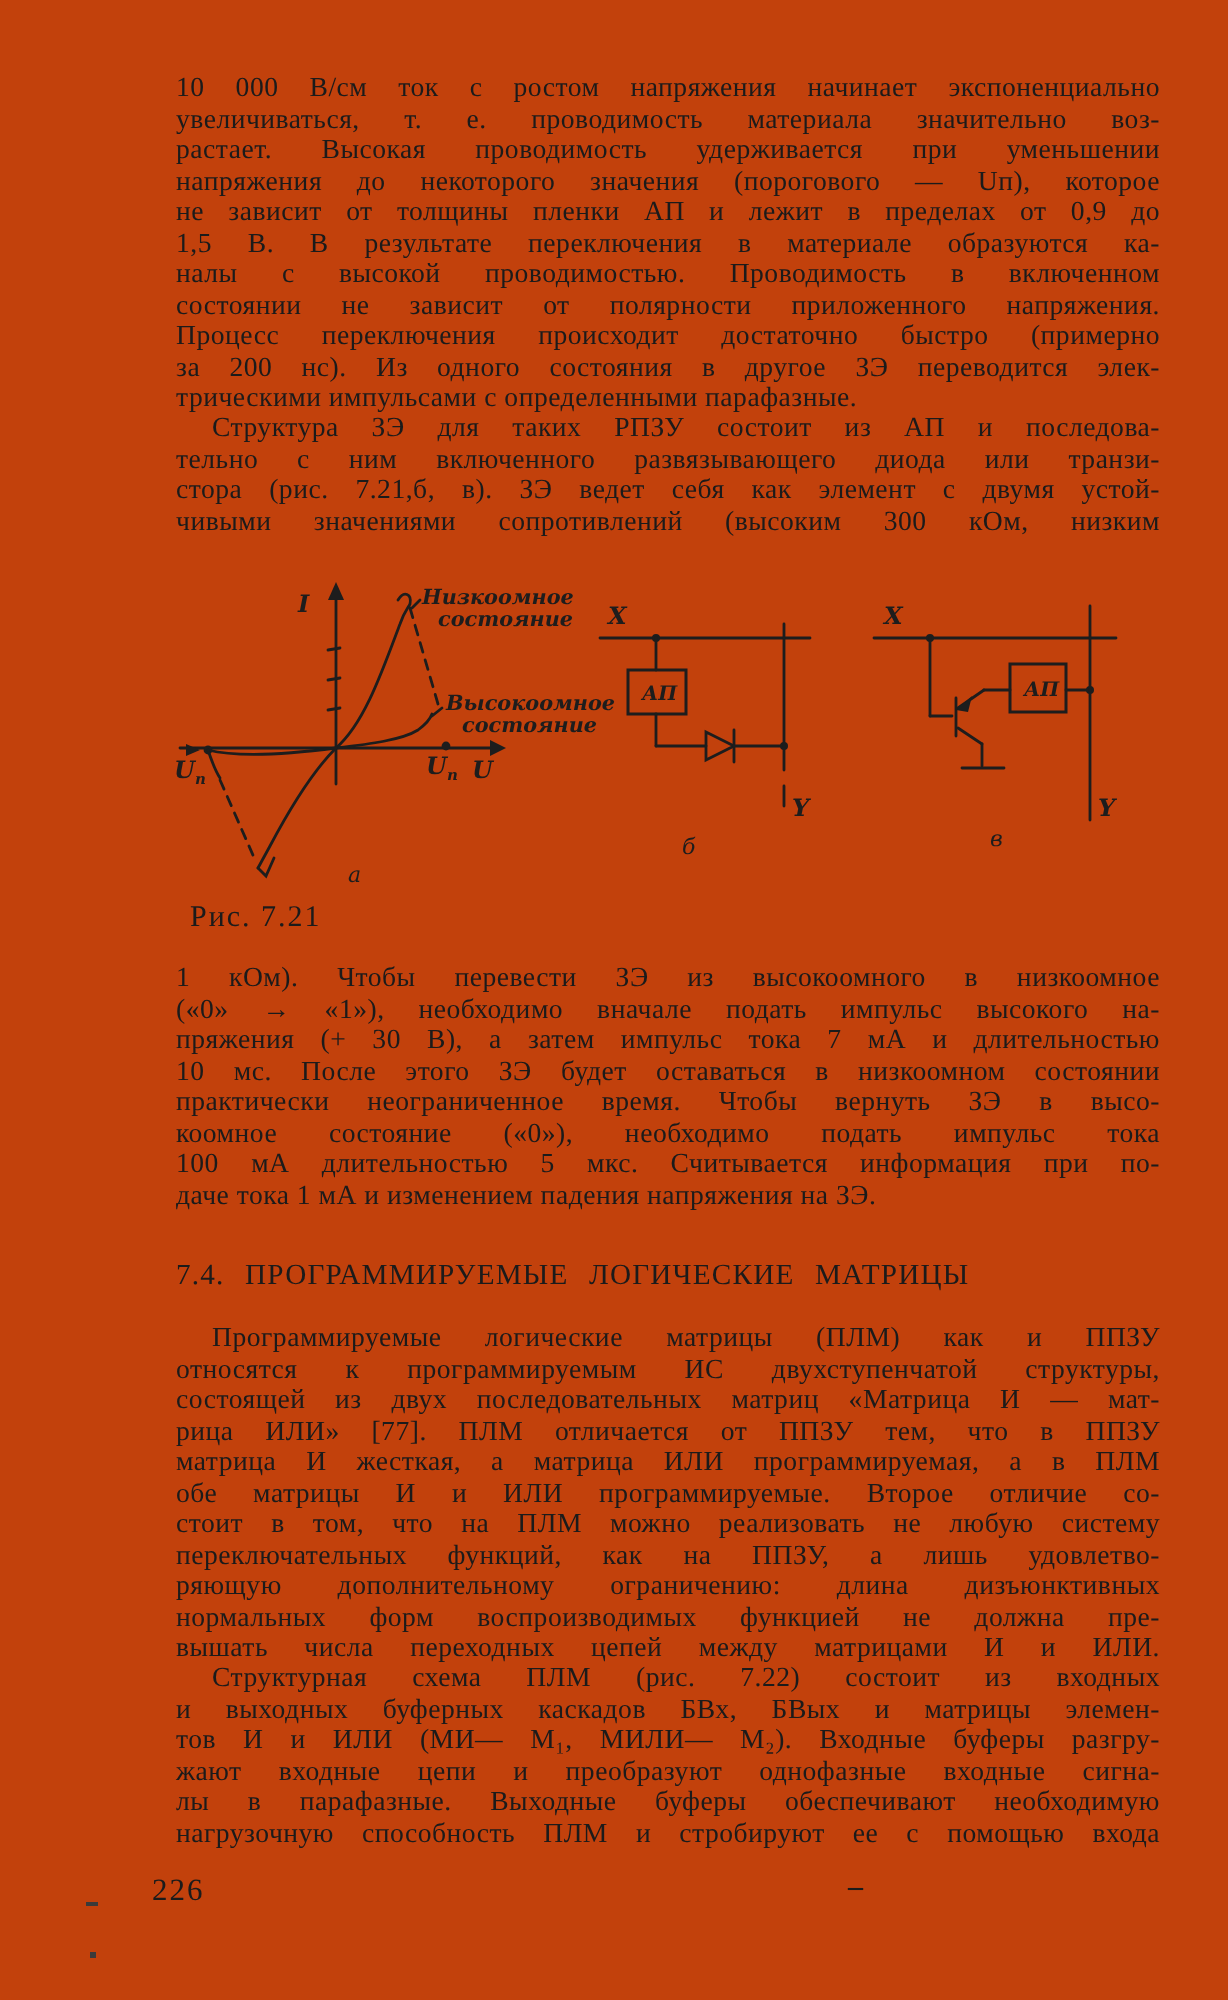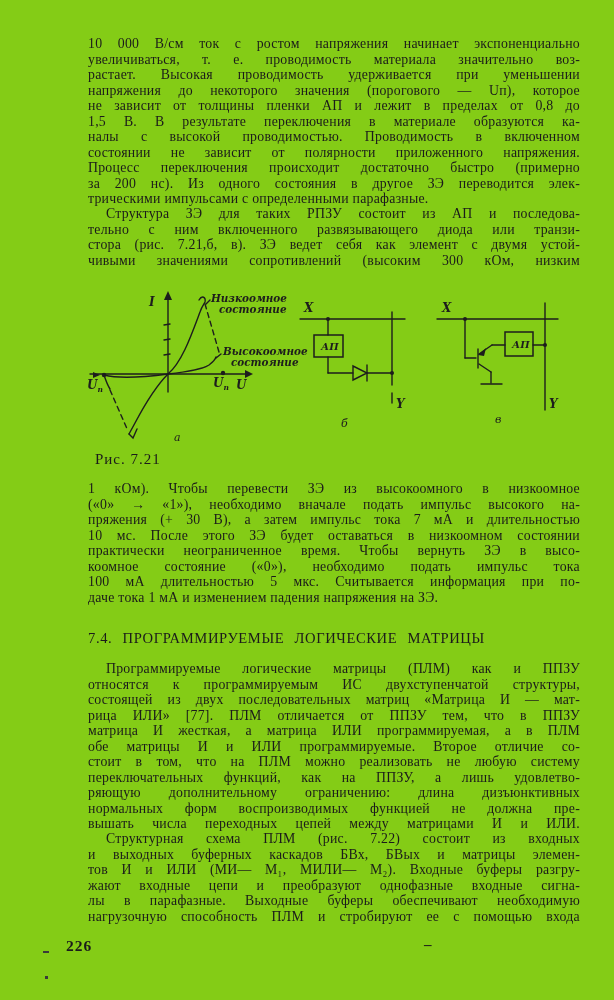--- a/index.html
+++ b/index.html
@@ -1,19 +1,19 @@
 <!DOCTYPE html>
 <html lang="ru"><head>
 <meta charset="utf-8">
 <style>
   html,body{margin:0;padding:0;background:#e9e9e6;}
   .page{
     position:relative;
     width:614px;height:1000px;
-    background:#84cc16;
+    background:#c2410c;
     overflow:hidden;
     font-family:"Liberation Serif","DejaVu Serif",serif;
     color:#1b1b1b;
   }
   .textcol{
     position:absolute;
     left:88px;width:492px;
     font-size:13.8px;
     line-height:15.5px;
     letter-spacing:0.25px;
@@ -60,43 +60,43 @@
     font-family:"DejaVu Serif","Liberation Serif",serif;
     font-style:italic;
   }
   .figure .lbl{font-size:10.4px;font-weight:bold;}
   .figure .ax{font-size:12px;font-weight:bold;}
   .figure .sub{font-size:11px;}
   .figure .box-lbl{font-size:10px;font-weight:bold;}
   .figure .subscript{font-size:7.5px;}
   .pagenum{
     position:absolute;
-    left:66px;top:937px;
-    font-size:15.5px;font-weight:bold;letter-spacing:1px;
+    left:76px;top:937px;
+    font-size:15.5px;font-weight:normal;letter-spacing:1px;
   }
   .footer-dash{
     position:absolute;
     left:424px;top:936px;
     font-size:15px;font-weight:bold;
   }
   .speck{position:absolute;background:#3a3a3a;}
   .speck-1{left:43px;top:951px;width:6px;height:2px;}
   .speck-2{left:45px;top:976px;width:3px;height:3px;}
 </style>
 </head>
 <body>
 
 <div class="page">
 
   <div class="textcol" style="top:36px">
       <div class="tline">10 000 В/см ток с ростом напряжения начинает экспоненциально</div>
       <div class="tline">увеличиваться, т. е. проводимость материала значительно воз-</div>
       <div class="tline">растает. Высокая проводимость удерживается при уменьшении</div>
       <div class="tline">напряжения до некоторого значения (порогового — Uп), которое</div>
-      <div class="tline">не зависит от толщины пленки АП и лежит в пределах от 0,8 до</div>
+      <div class="tline">не зависит от толщины пленки АП и лежит в пределах от 0,9 до</div>
       <div class="tline">1,5 В. В результате переключения в материале образуются ка-</div>
       <div class="tline">налы с высокой проводимостью. Проводимость в включенном</div>
       <div class="tline">состоянии не зависит от полярности приложенного напряжения.</div>
       <div class="tline">Процесс переключения происходит достаточно быстро (примерно</div>
       <div class="tline">за 200 нс). Из одного состояния в другое ЗЭ переводится элек-</div>
       <div class="tline nojust">трическими импульсами с определенными парафазные.</div>
     </div>
 
   <div class="textcol" style="top:206px">
       <div class="tline indent">Структура ЗЭ для таких РПЗУ состоит из АП и последова-</div>

